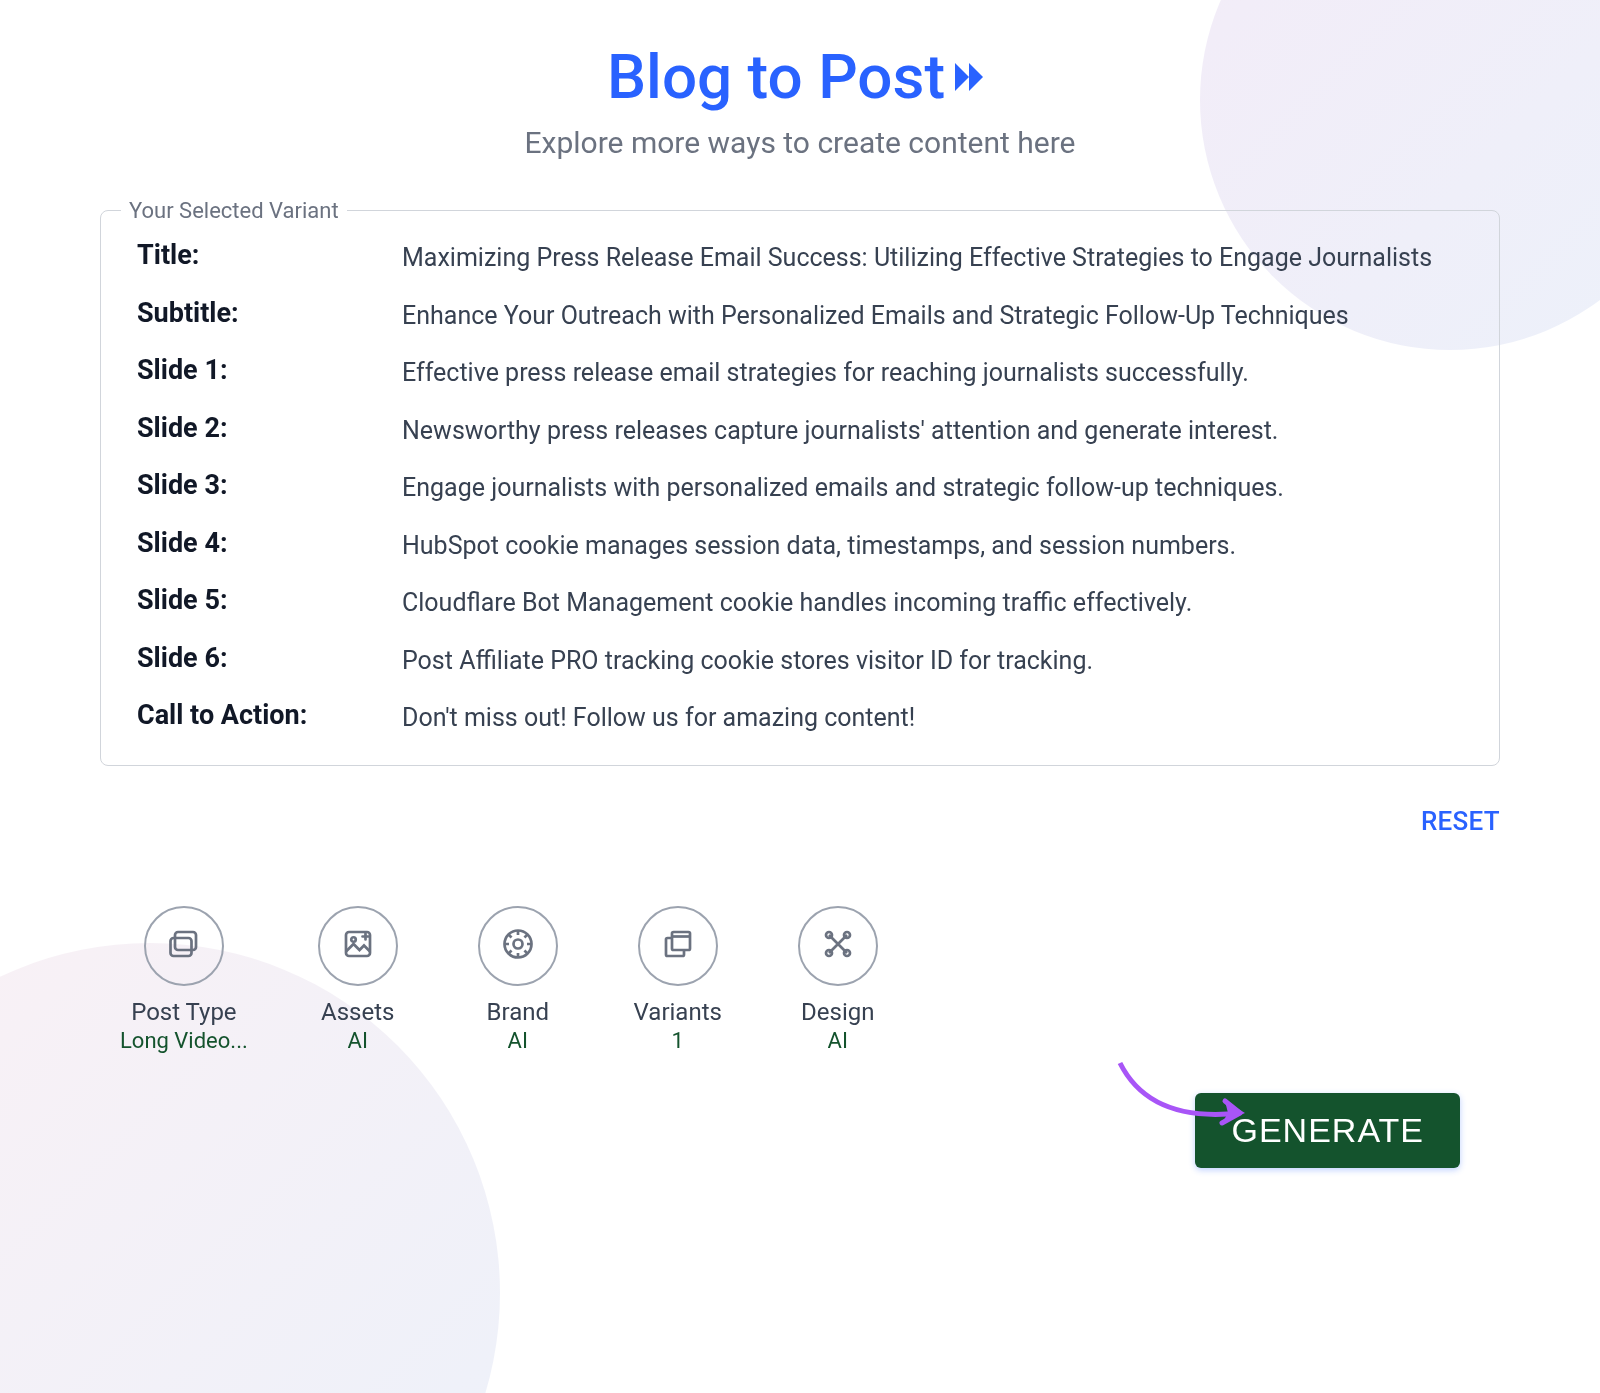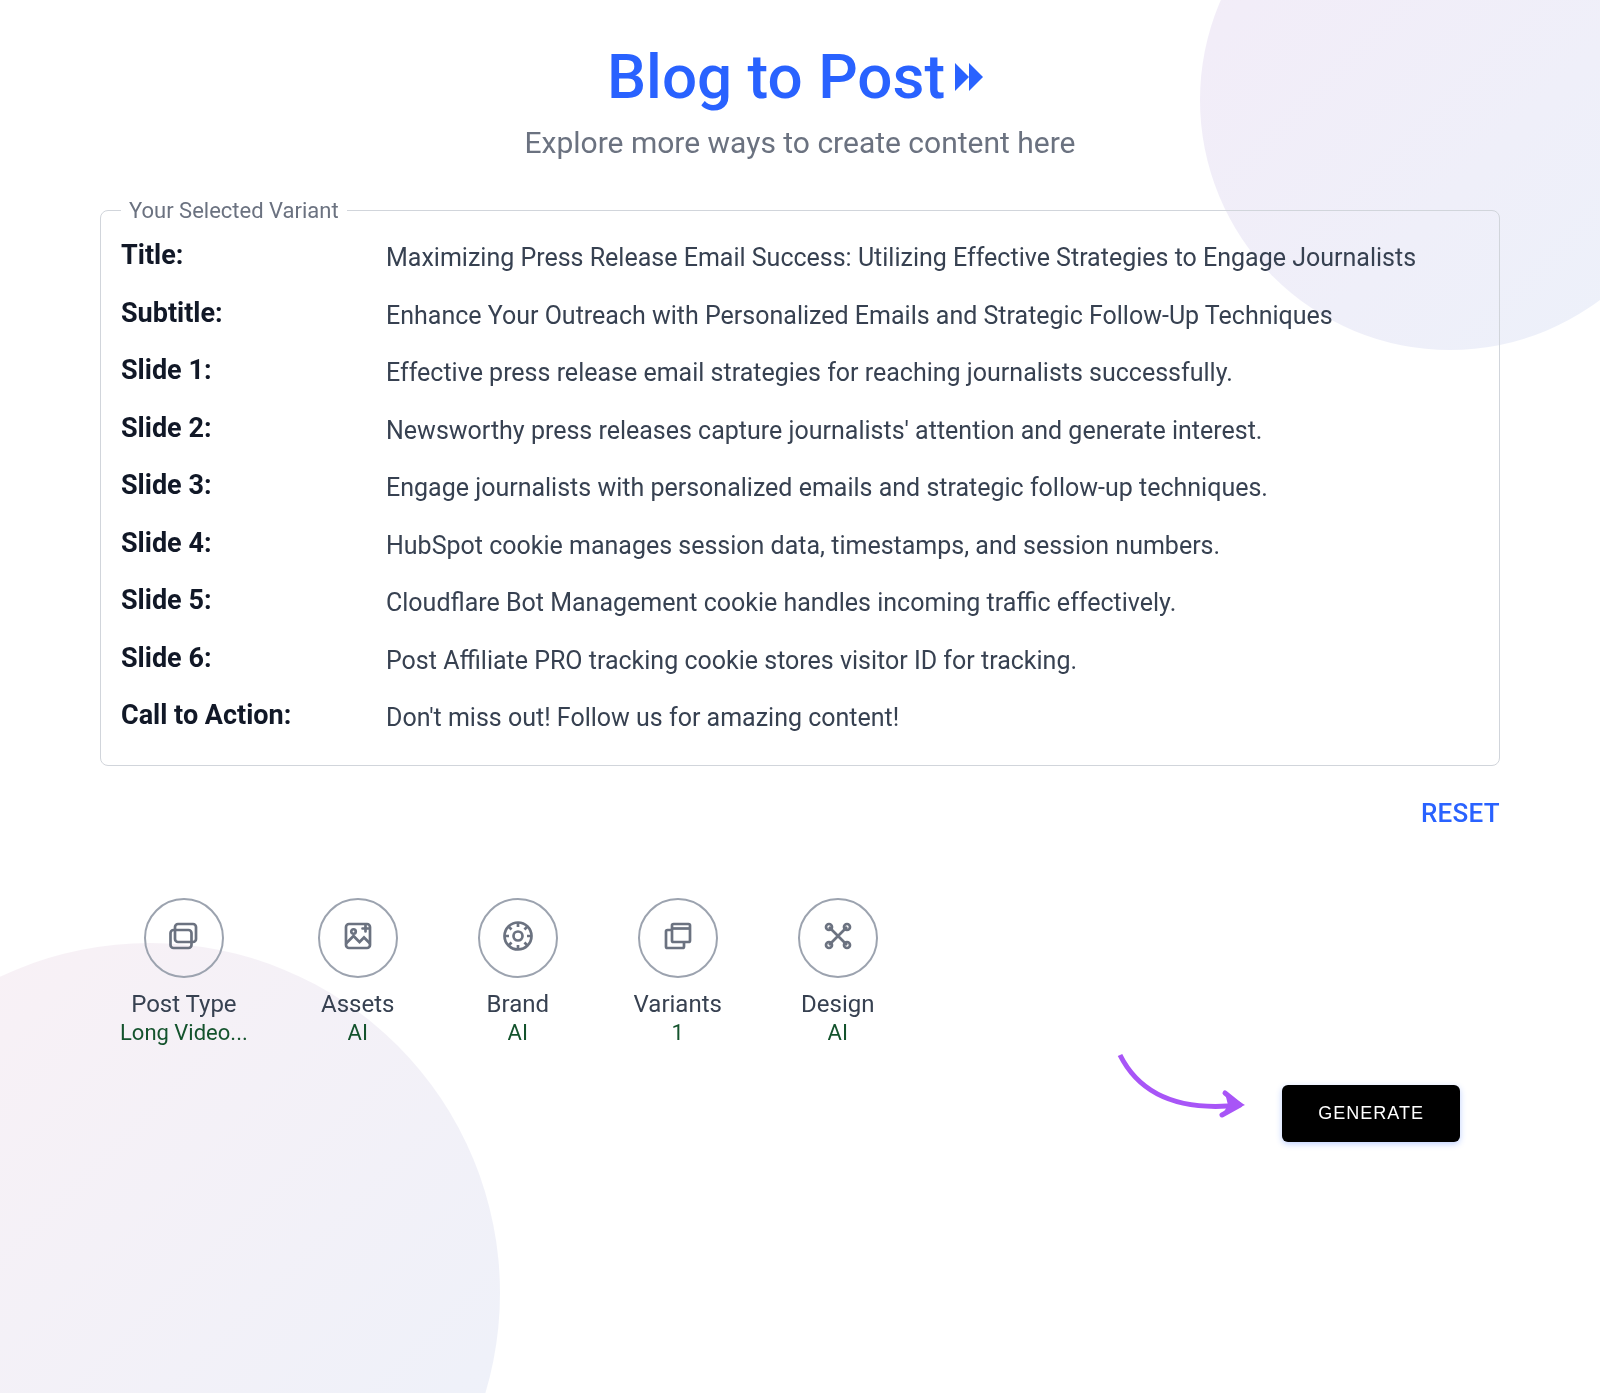--- a/index.html
+++ b/index.html
@@ -58,23 +58,23 @@
     }
     .subtitle {
       font-size: 30px;
       color: #6b7280;
       margin-top: 12px;
       font-weight: 400;
     }
     .fieldset {
       border: 1px solid #d1d5db;
       border-radius: 8px;
-      padding: 28px 20px;
+      padding: 28px 36px;
       position: relative;
-      margin-bottom: 32px;
+      margin-bottom: 40px;
     }
     .legend {
       position: absolute;
       top: -13px;
       left: 20px;
       background: #ffffff;
       padding: 0 8px;
       font-size: 22px;
       color: #6b7280;
       font-weight: 400;
@@ -159,23 +159,23 @@
       max-width: 140px;
       overflow: hidden;
       text-overflow: ellipsis;
     }
     .generate-wrap {
       text-align: right;
       padding-right: 40px;
       position: relative;
     }
     .generate-btn {
-      background: #000000;
+      background: #14532d;
       color: #ffffff;
-      font-size: 18px;
+      font-size: 34px;
       font-weight: 500;
       letter-spacing: 1px;
       padding: 18px 36px;
       border: none;
       border-radius: 6px;
       cursor: pointer;
       box-shadow: 0 2px 6px rgba(41,98,255,0.3);
     }
     .arrow-annotation {
       position: absolute;

